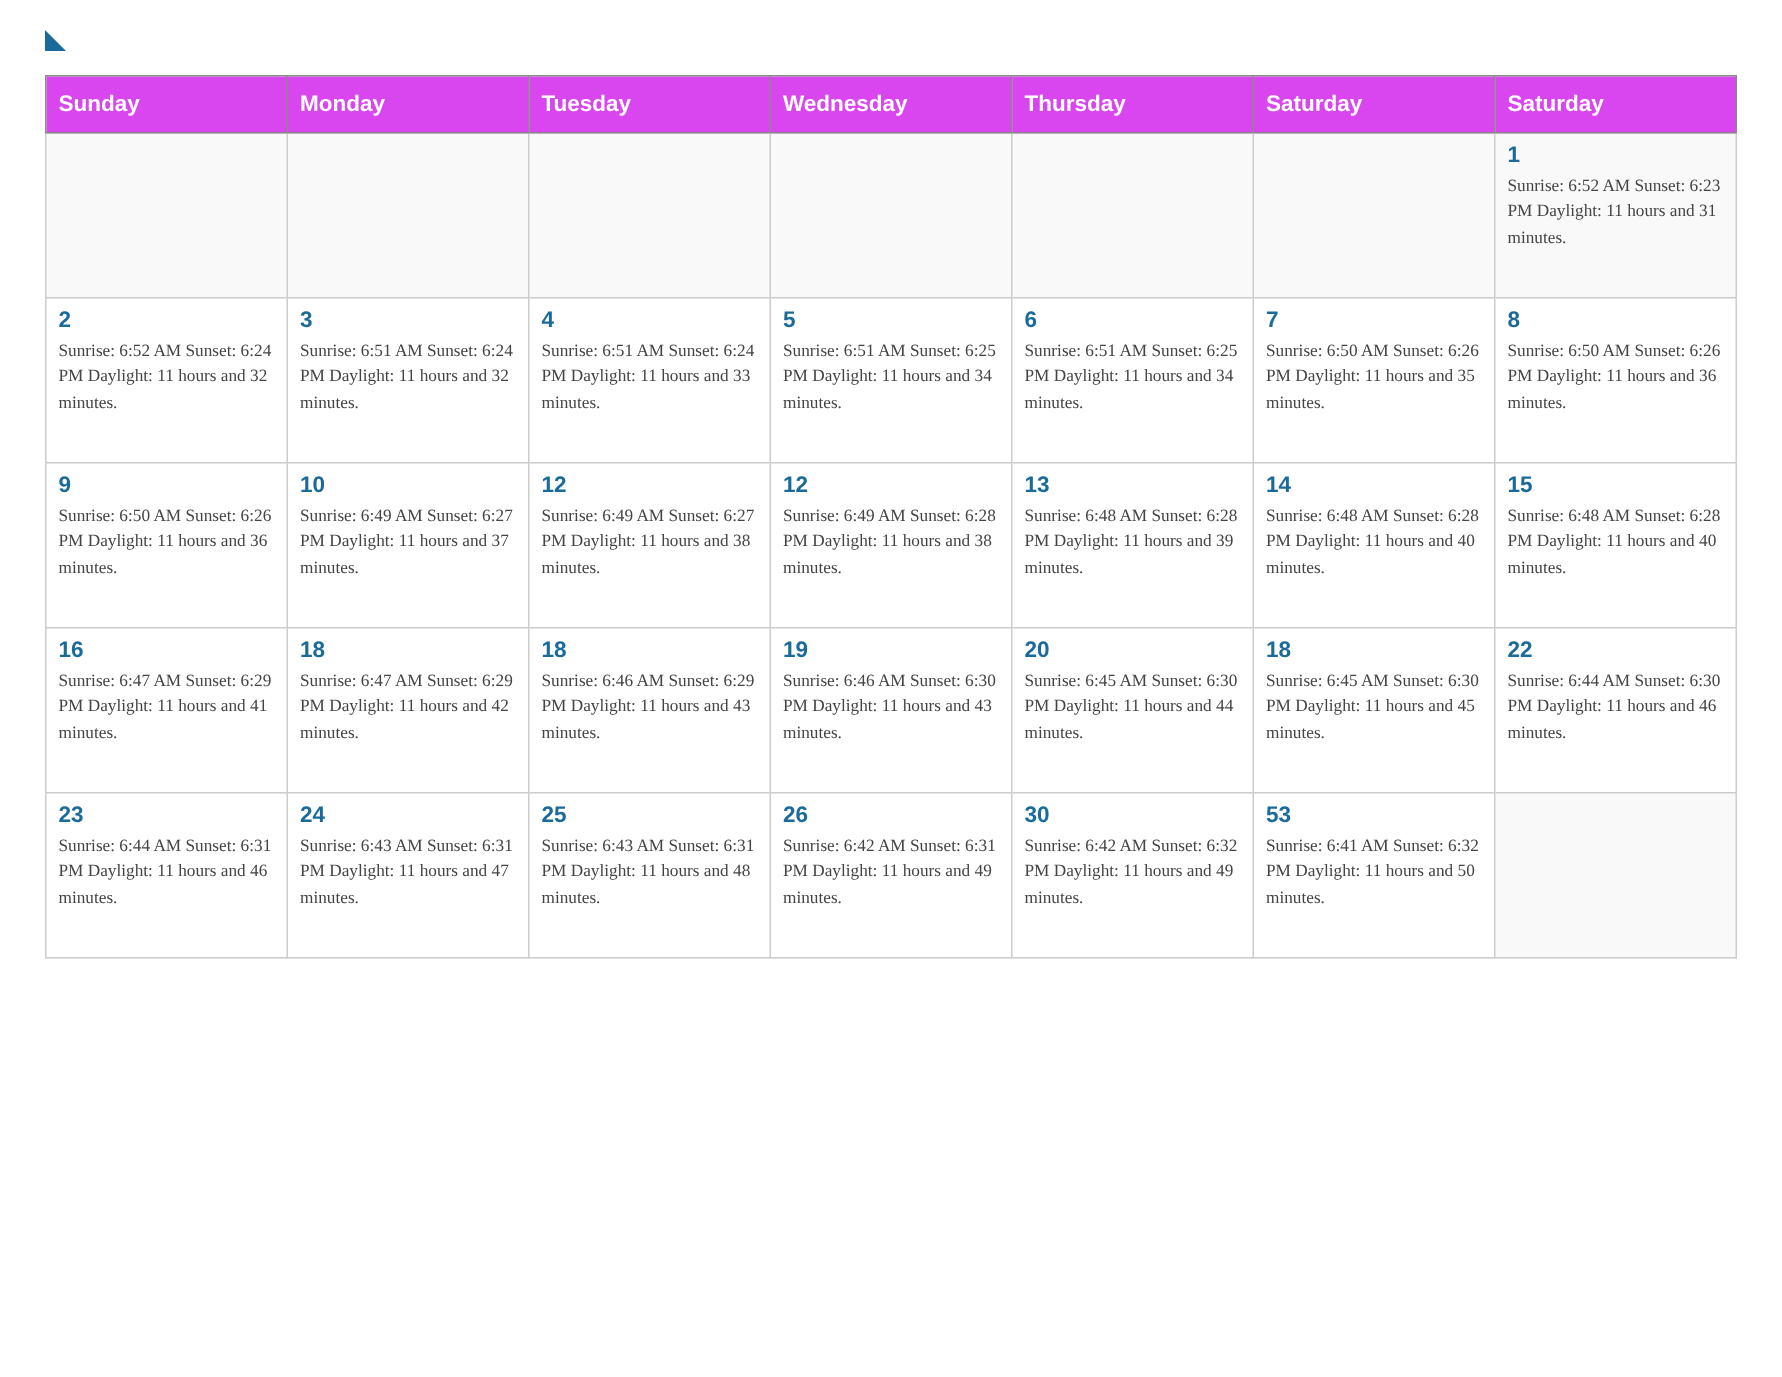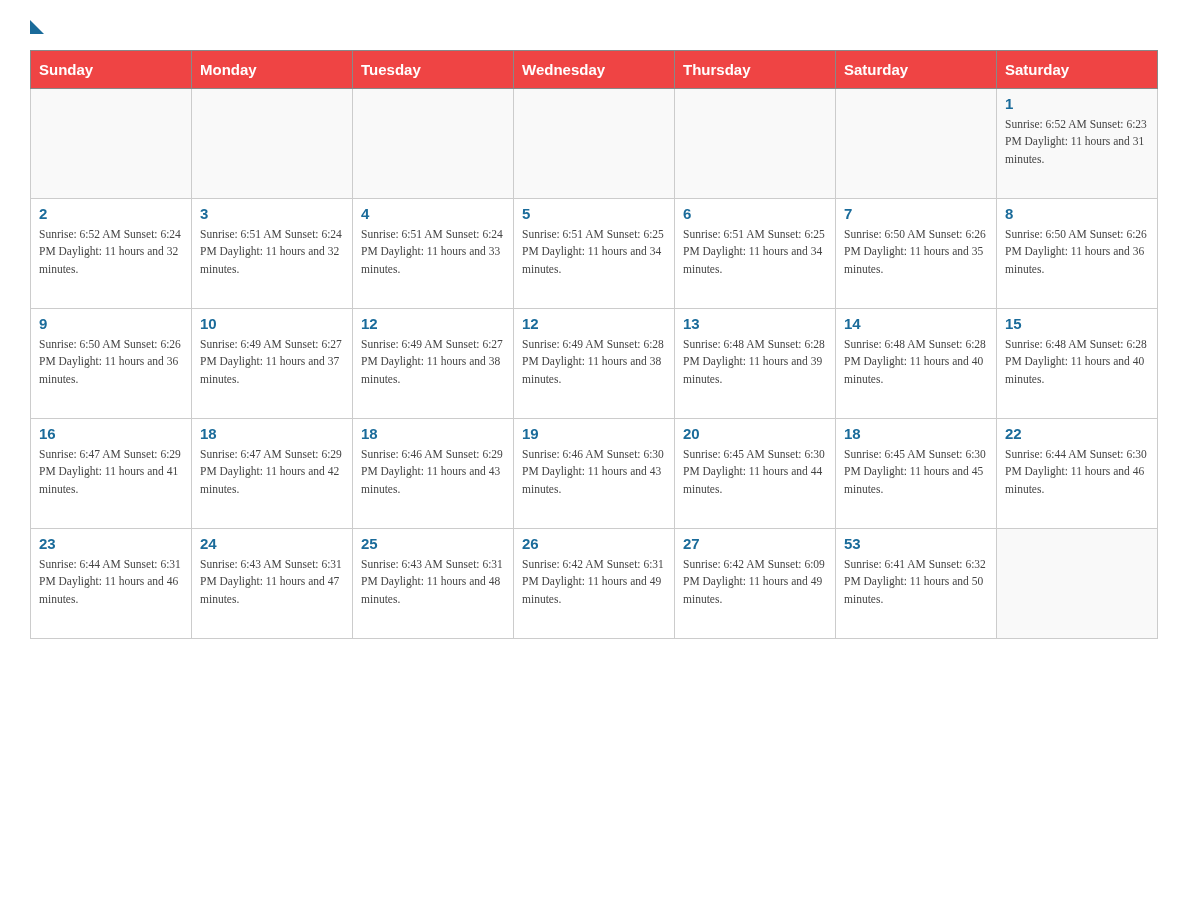--- a/index.html
+++ b/index.html
@@ -33,21 +33,21 @@
       font-size: 20px;
       color: #555;
       margin-top: 4px;
     }
     .calendar {
       width: 100%;
       border-collapse: collapse;
       border: 1px solid #aaa;
     }
     .calendar th {
-      background-color: #ef4444;
+      background-color: #d946ef;
       color: #fff;
       font-size: 15px;
       font-weight: bold;
       padding: 10px 8px;
       text-align: left;
       border: 1px solid #888;
     }
     .calendar td {
       vertical-align: top;
       padding: 6px 8px;
@@ -302,23 +302,23 @@
 Sunset: 6:31 PM
 Daylight: 11 hours and 48 minutes.</div>
         </td>
         <td>
           <span class="day-number">26</span>
           <div class="day-info">Sunrise: 6:42 AM
 Sunset: 6:31 PM
 Daylight: 11 hours and 49 minutes.</div>
         </td>
         <td>
-          <span class="day-number">27</span>
+          <span class="day-number">30</span>
           <div class="day-info">Sunrise: 6:42 AM
-Sunset: 6:09 PM
+Sunset: 6:32 PM
 Daylight: 11 hours and 49 minutes.</div>
         </td>
         <td>
           <span class="day-number">53</span>
           <div class="day-info">Sunrise: 6:41 AM
 Sunset: 6:32 PM
 Daylight: 11 hours and 50 minutes.</div>
         </td>
         <td class="empty-cell"></td>
       </tr>

